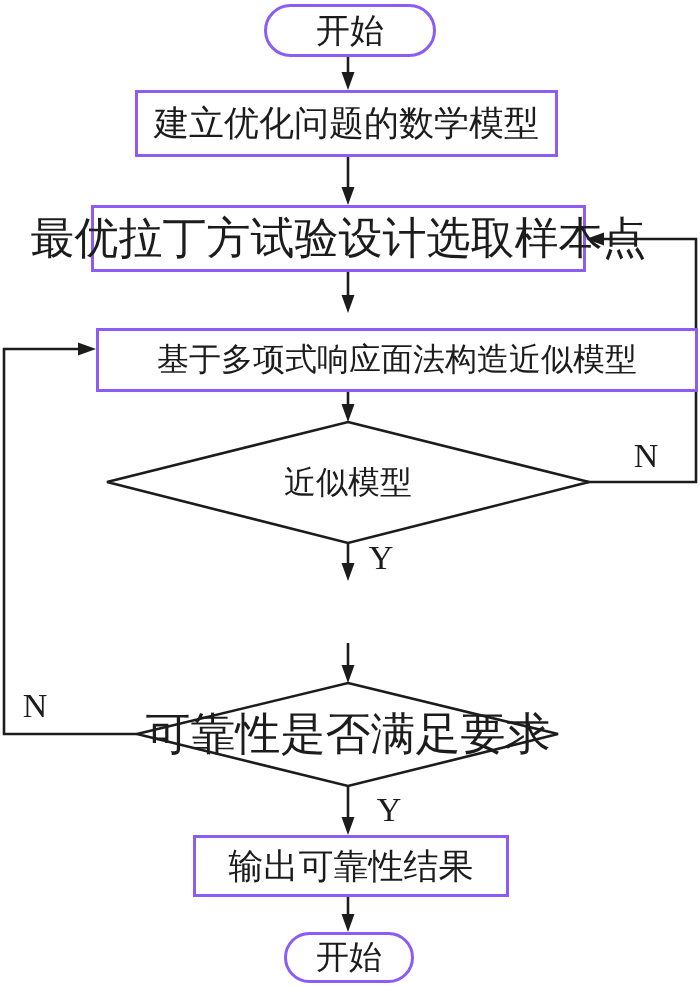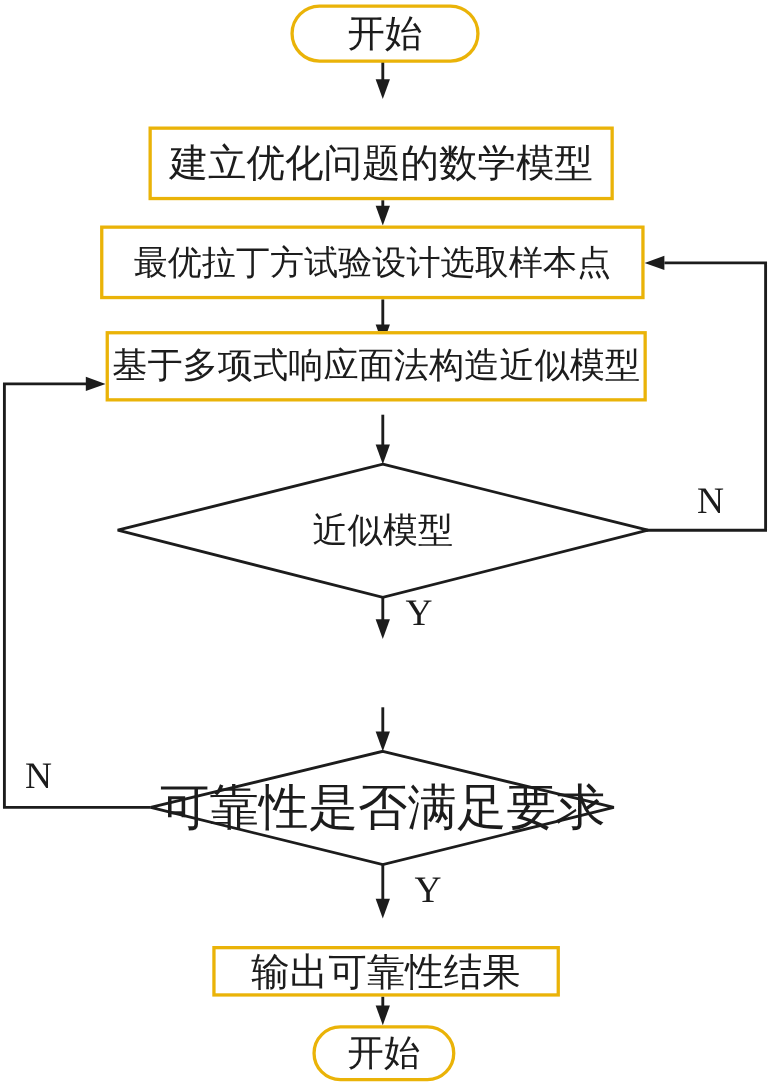--- a/index.html
+++ b/index.html
@@ -20,37 +20,36 @@
     position: absolute;
     left: 0;
     top: 0;
     width: 700px;
     height: 987px;
   }
   .node {
     position: absolute;
     box-sizing: border-box;
     background: #ffffff;
-    border: 3px solid #eab308;
+    border: 3px solid #8b5cf6;
     display: flex;
     align-items: center;
     justify-content: center;
     text-align: center;
     white-space: nowrap;
   }
   .terminal {
     border-radius: 27px;
     font-size: 34px;
   }
   .process {
-    font-size: 31px;
+    font-size: 44px;
   }
   .process.big {
     font-size: 35px;
-    margin-top: 25px;
   }
   .decision-text {
     position: absolute;
     display: flex;
     flex-direction: column;
     align-items: center;
     justify-content: center;
     text-align: center;
     font-size: 32px;
     line-height: 1.28;
@@ -104,32 +103,32 @@
       <polygon points="348,683 558,734 348,786 137,734"></polygon>
     </g>
   </svg>
 
   <div class="node terminal" style="left:264px; top:4px; width:172px; height:53px">开始</div>
 
   <div class="node process big" style="left:135px; top:90px; width:423px; height:67px">建立优化问题的数学模型</div>
 
   <div class="node process" style="left:91px; top:205px; width:495px; height:67px">最优拉丁方试验设计选取样本点</div>
 
-  <div class="node process" style="left:96px; top:301px; width:492px; height:64px; font-size:32px">基于多项式响应面法构造近似模型</div>
+  <div class="node process" style="left:96px; top:328px; width:602px; height:64px; font-size:32px">基于多项式响应面法构造近似模型</div>
 
   <div class="decision-text" style="left:107px; top:422px; width:482px; height:121px">
     <span>近似模型</span>
   </div>
 
 
   <div class="decision-text" style="left:137px; top:683px; width:422px; height:103px; font-size:45px">
     <span>可靠性是否满足要求</span>
   </div>
 
-  <div class="node process big" style="left:193px; top:835px; width:316px; height:46px">输出可靠性结果</div>
+  <div class="node process big" style="left:193px; top:835px; width:316px; height:62px">输出可靠性结果</div>
 
   <div class="node terminal" style="left:284px; top:932px; width:130px; height:51px; font-size:33px">开始</div>
 
   <div class="edge-label" style="left:381px; top:558px">Y</div>
 
   <div class="edge-label" style="left:646px; top:456px">N</div>
 
   <div class="edge-label" style="left:35px; top:706px">N</div>
 
   <div class="edge-label" style="left:389px; top:810px">Y</div>

